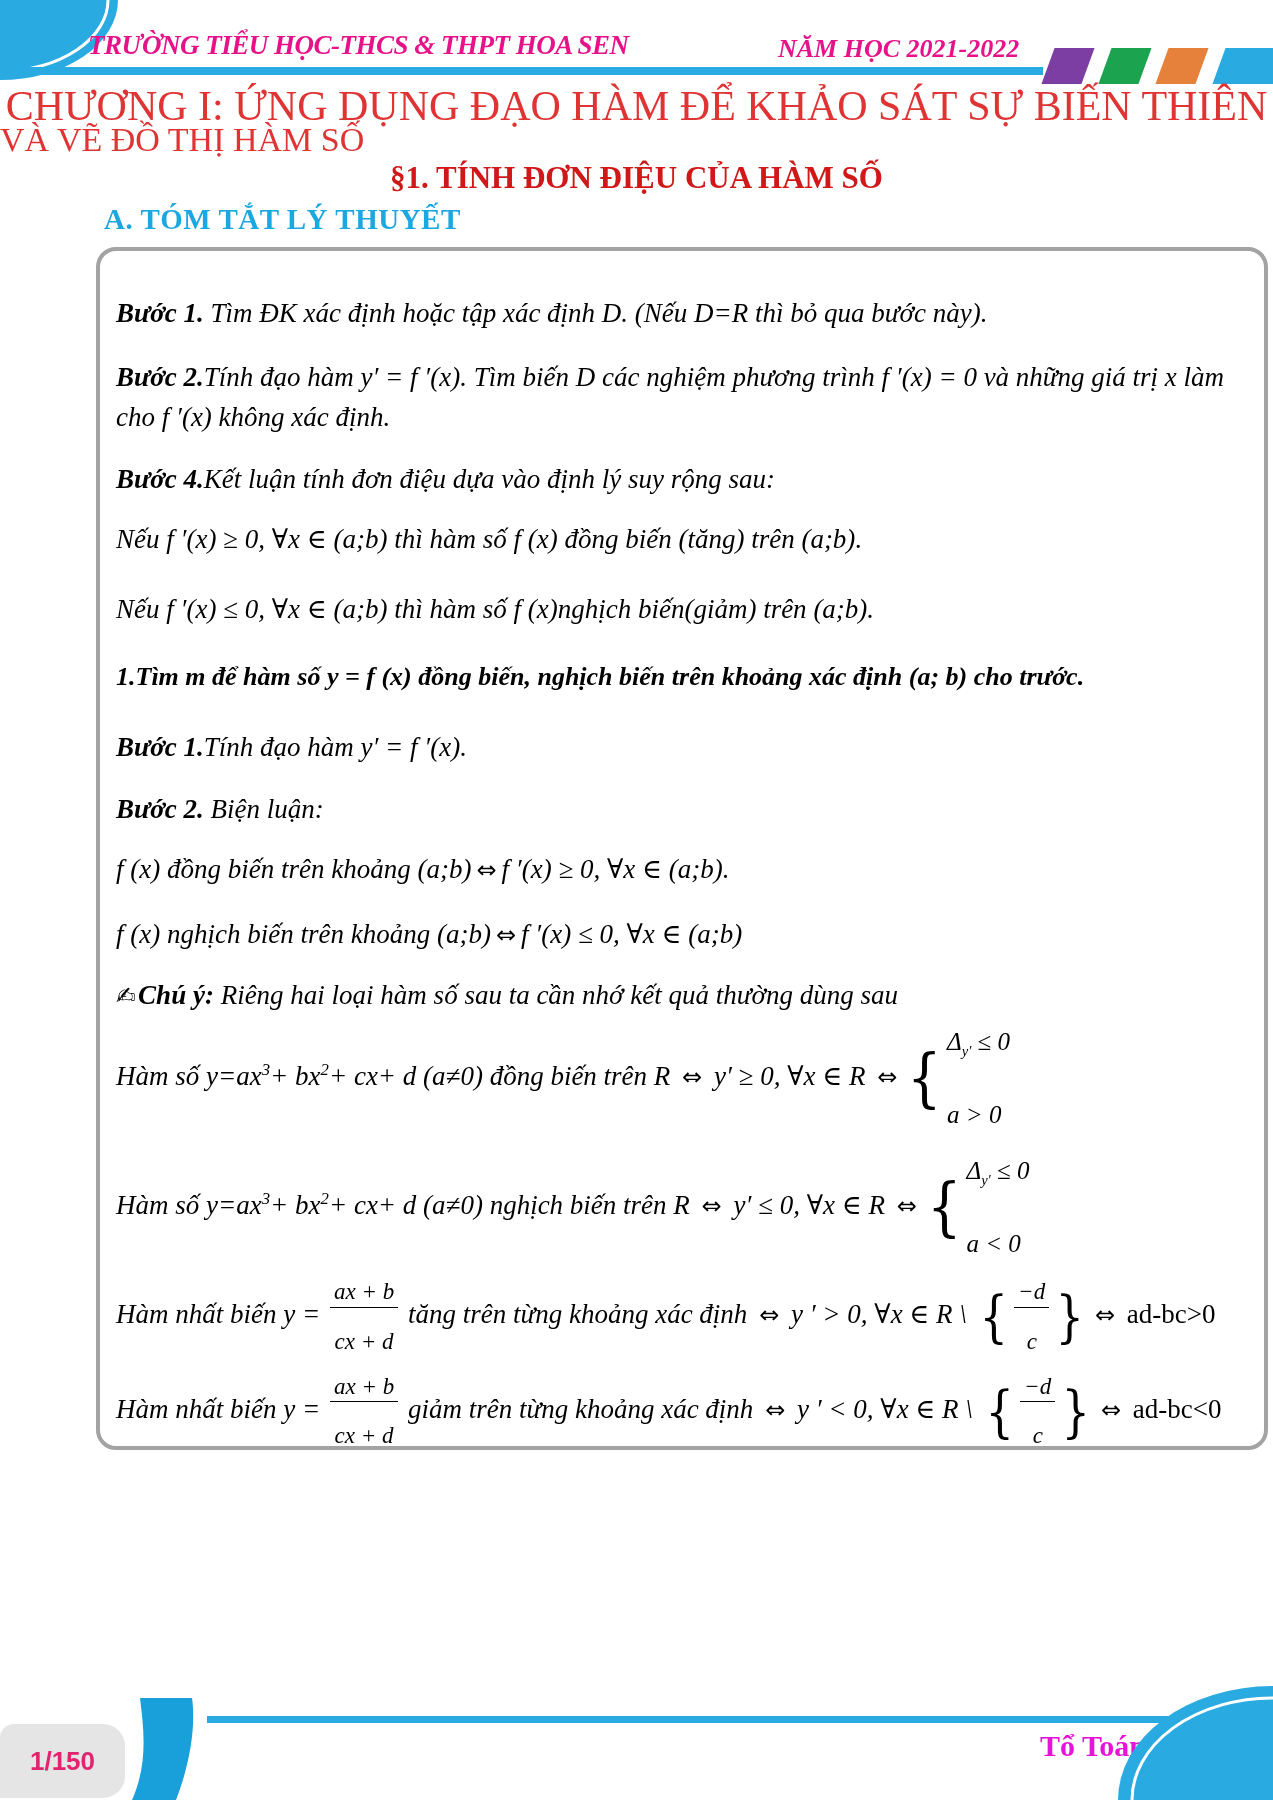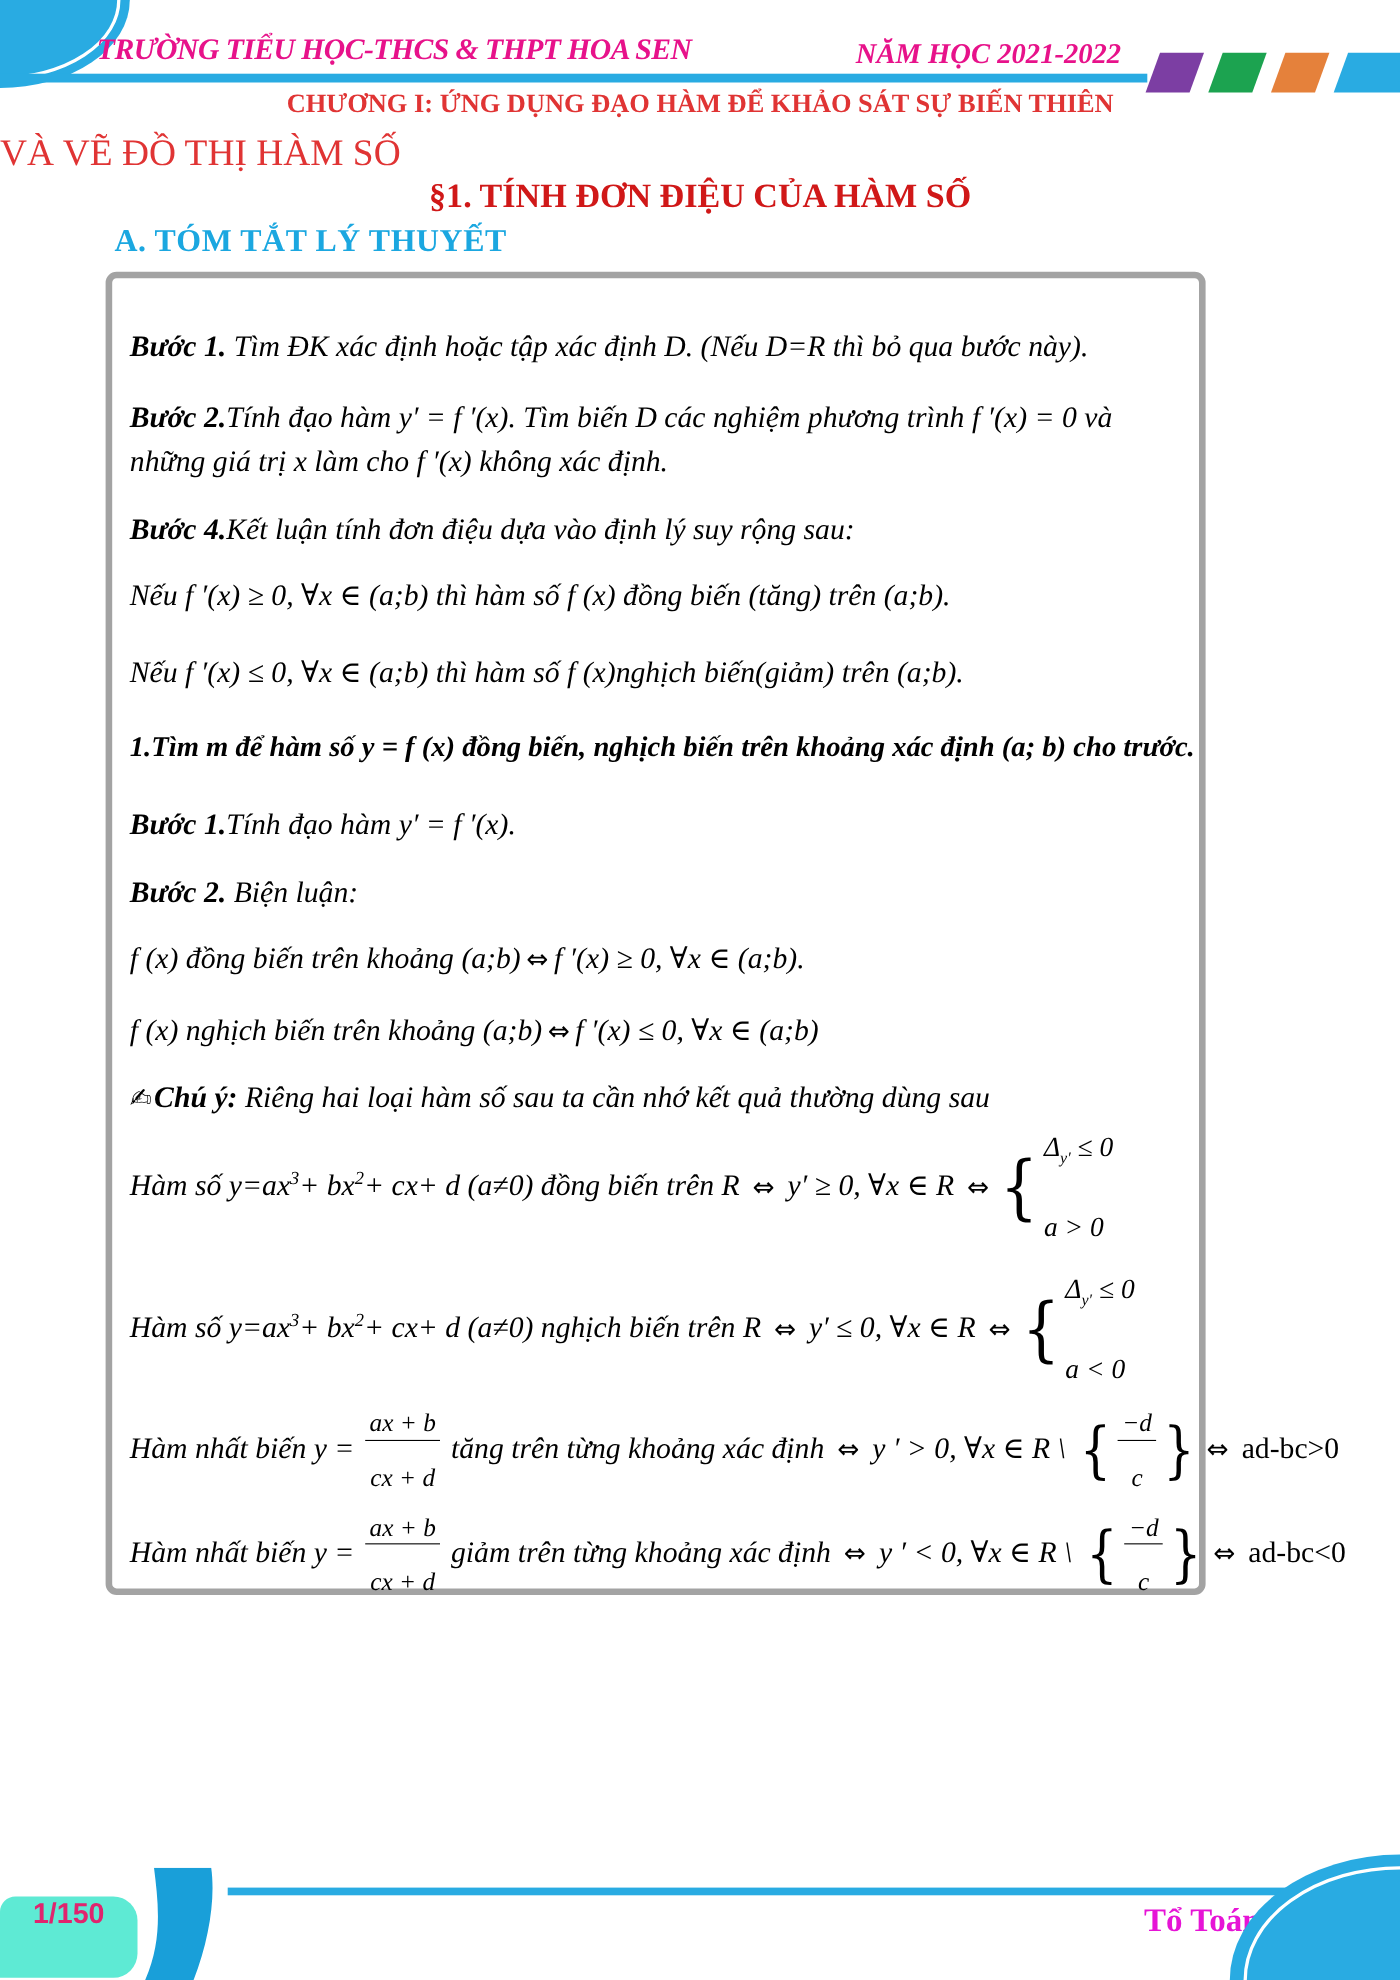--- a/index.html
+++ b/index.html
@@ -13,31 +13,31 @@
           font-style:italic;color:#E7128A;letter-spacing:-.5px;white-space:nowrap;}
   .year{position:absolute;left:778px;top:34px;font-size:26px;font-weight:bold;
         font-style:italic;color:#E7128A;white-space:nowrap;}
   .header-bar{position:absolute;left:0;top:67px;width:1043px;height:8px;background:#29ABE2;}
   .squares{position:absolute;left:1048px;top:48px;display:flex;gap:17px;}
   .squares span{display:inline-block;width:40px;height:36px;transform:skewX(-20deg);}
   .squares span:last-child{width:78px;}
 
   
   .chapter1{position:absolute;left:0;top:82px;width:100%;text-align:center;
-            font-size:24px;color:#E03434;white-space:nowrap;font-weight:bold;}
+            font-size:42px;color:#E03434;white-space:nowrap;}
   .chapter2{position:absolute;left:0;top:121px;width:100%;text-align:left;
             font-size:34px;color:#E03434;}
   .section{position:absolute;left:0;top:160px;width:100%;text-align:center;
            font-size:31px;font-weight:bold;color:#D01818;}
   .heading-a{position:absolute;left:104px;top:203px;font-size:29px;font-weight:bold;
              color:#1BA7E0;letter-spacing:.5px;}
 
   
-  .theory-box{position:absolute;left:96px;top:247px;width:1000px;height:1203px;
-              box-sizing:border-box;border:6px solid #a3a3a3;border-radius:10px;
+  .theory-box{position:absolute;left:96px;top:247px;width:1172px;height:1203px;
+              box-sizing:border-box;border:4px solid #a3a3a3;border-radius:20px;
               padding:28px 10px 0 16px;}
   .line{margin:0;font-size:27px;font-style:italic;line-height:40px;}
   .lead{font-weight:bold;}
   .nowrap{white-space:nowrap;}
   .upright{font-style:normal;font-family:"Liberation Serif","DejaVu Serif",serif;}
   .arr{font-style:normal;padding:0 5px;font-family:"DejaVu Sans","Liberation Sans",sans-serif;font-size:24px;}
   sup{font-size:0.62em;}
   sub{font-size:0.58em;}
   .mt14{margin-top:14px}.mt20{margin-top:20px}.mt22{margin-top:22px}
   .mt24{margin-top:24px}.mt28{margin-top:28px}.mt30{margin-top:30px}.mt6{margin-top:6px}.mt16{margin-top:16px}
@@ -54,22 +54,22 @@
              text-align:left;padding-left:2px;}
 
   .set{display:inline-flex;align-items:center;vertical-align:middle;margin:0 2px;}
   .set .brace{font-size:56px;line-height:.9;font-weight:400;transform:scaleX(.8);
               font-family:"DejaVu Serif",serif;font-style:normal;}
 
   .note-icon{font-style:normal;font-family:"DejaVu Sans",sans-serif;font-size:24px;padding-right:2px;}
 
   
   .page-badge{position:absolute;left:0;top:1724px;width:125px;height:74px;
-              background:#5eead4;border-radius:14px 22px 22px 0;
-              display:flex;justify-content:center;}
+              background:#e5e5e5;border-radius:14px 22px 22px 0;
+              display:flex;align-items:center;justify-content:center;}
   .page-num{font-family:"Liberation Sans","DejaVu Sans",sans-serif;font-weight:bold;
             font-size:26px;color:#E0246E;}
   .ribbon{position:absolute;left:130px;top:1698px;}
   .footer-bar{position:absolute;left:207px;top:1716px;width:1066px;height:7px;background:#29ABE2;}
   .team{position:absolute;left:1040px;top:1729px;font-size:30px;font-weight:bold;color:#E614D6;}
 </style>
 </head>
 <body>
 
 <svg class="swoosh-tl" width="125" height="86" viewBox="0 0 125 86">

